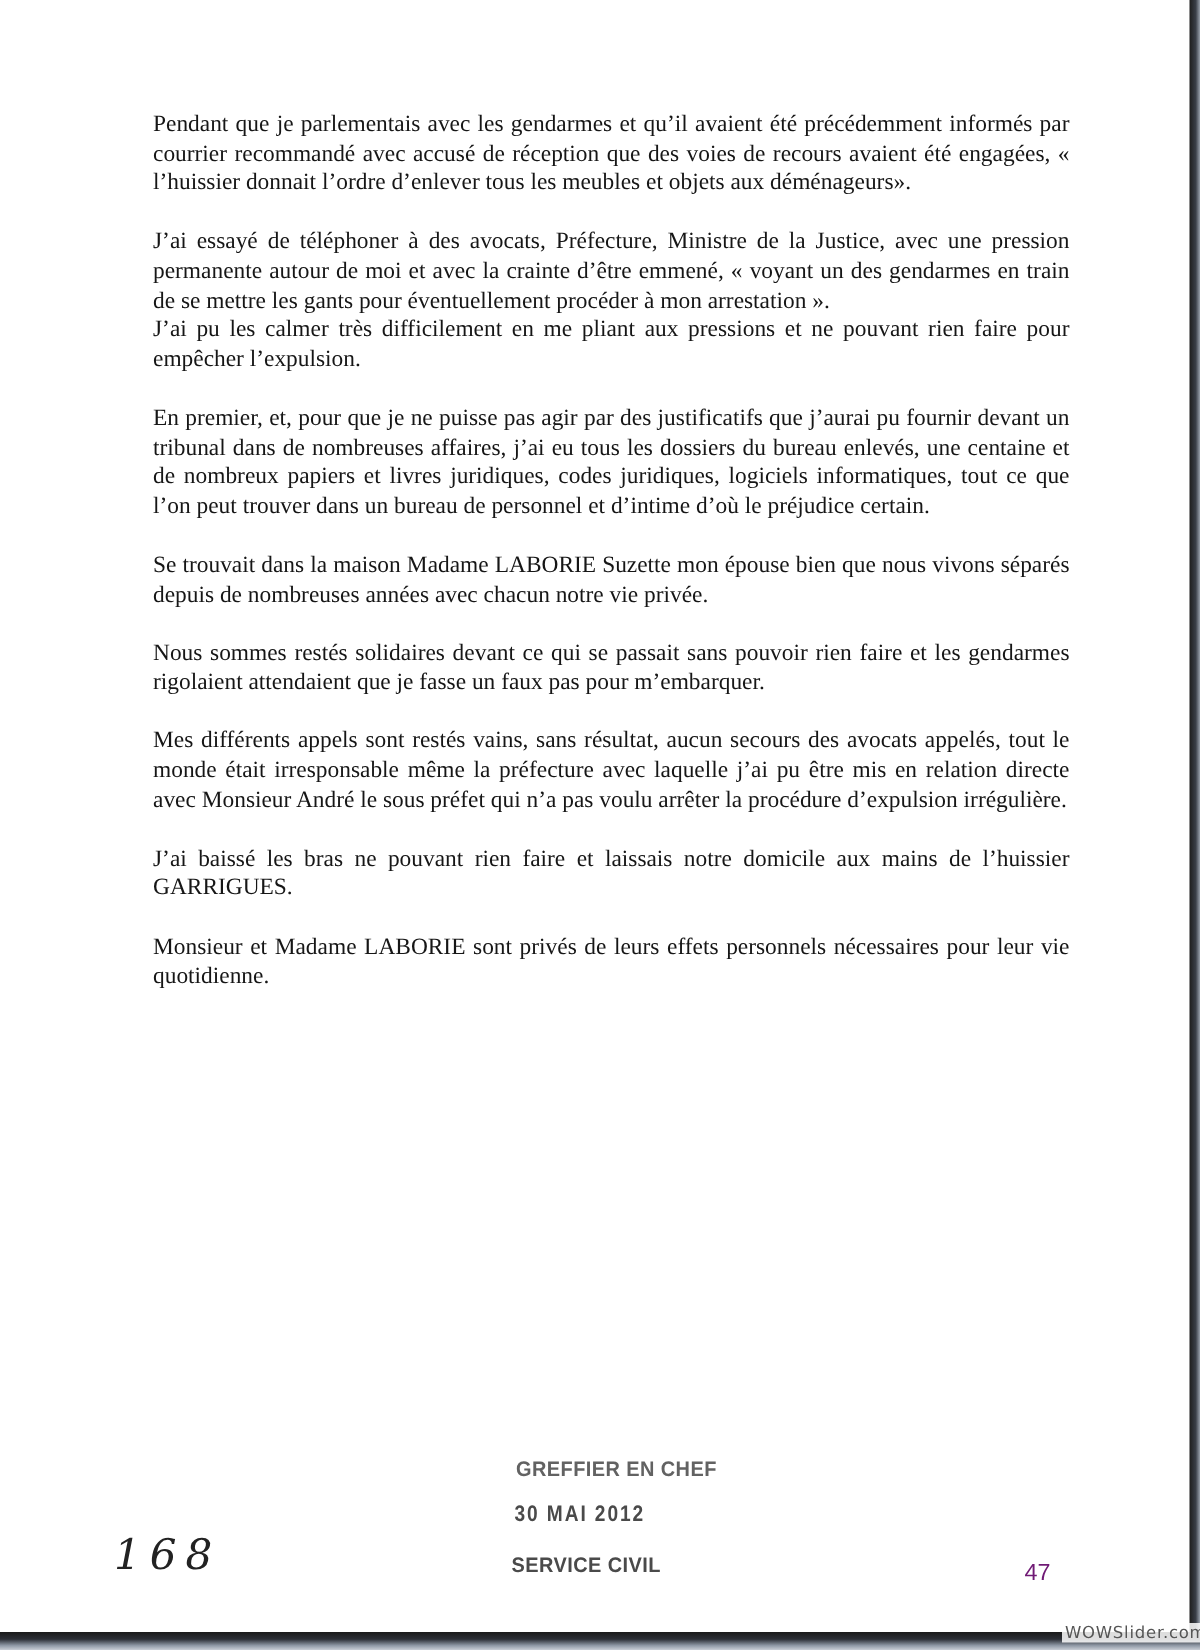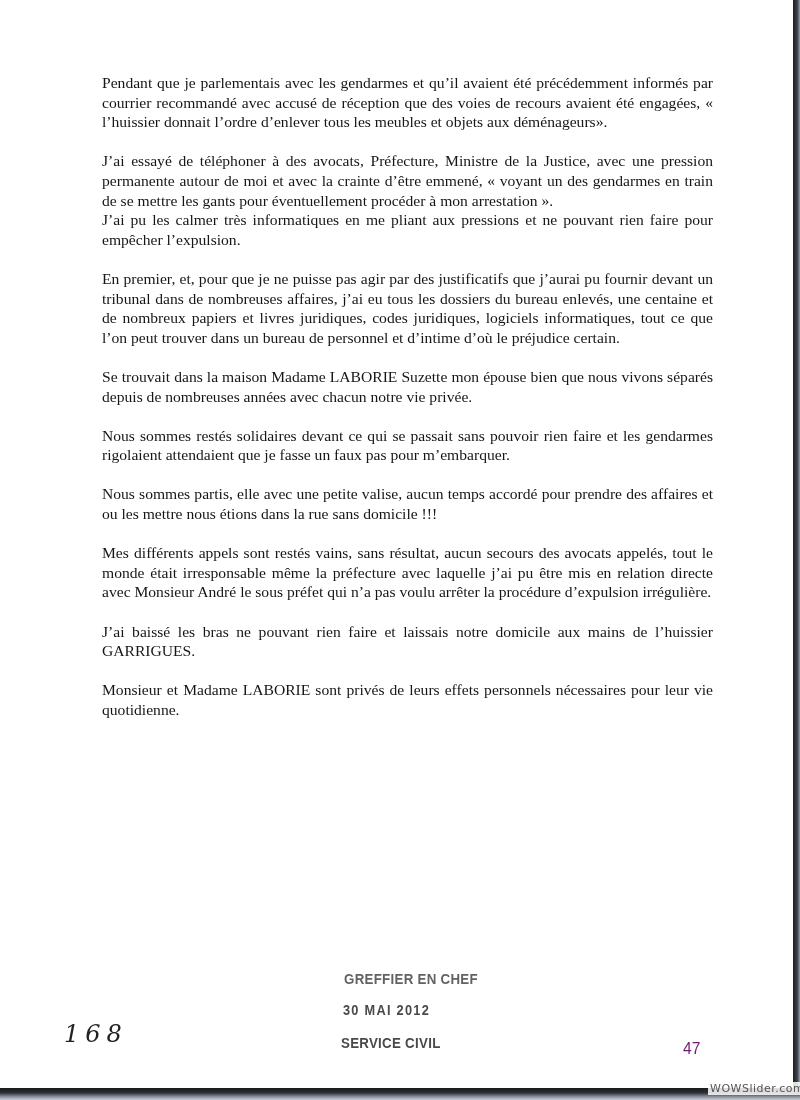--- a/index.html
+++ b/index.html
@@ -29,46 +29,45 @@
   .body-text p { margin: 0 0 19.6px 0; }
   .body-text p.tight { margin-bottom: 0; }
   .stamp {
     position: absolute; font-family: "Liberation Sans", "DejaVu Sans", sans-serif;
     font-weight: bold; color: #4a4a4a; letter-spacing: 0.3px;
   }
   .stamp-title { left: 344px; top: 971px; font-size: 14px; color: rgba(70,70,70,0.85); transform: scaleX(0.95); transform-origin: left; }
   .stamp-date { left: 343px; top: 1001px; font-size: 15px; letter-spacing: 1.5px; transform: scaleX(0.85); transform-origin: left; }
   .stamp-service { left: 341px; top: 1035px; font-size: 14px; transform: scaleX(0.95); transform-origin: left; }
   .handwritten {
-    position: absolute; left: 64px; top: 1020px; font-size: 24px;
+    position: absolute; left: 76px; top: 1020px; font-size: 28px;
     font-family: "DejaVu Serif", serif; font-style: italic; color: #222;
     letter-spacing: 6px;
   }
   .page-number {
     position: absolute; left: 683px; top: 1040px; font-size: 15.6px; color: #701a75;
     font-family: "Liberation Sans", sans-serif;
   }
   .watermark {
     position: absolute; left: 708px; top: 1082px; font-size: 11px;
     font-family: "DejaVu Sans", sans-serif; color: #555;
     background: rgba(255,255,255,0.85); padding: 0 2px; letter-spacing: 0.5px;
   }
 </style>
 </head>
 <body>
 
 <div class="page">
   <div class="body-text">
     <p>Pendant que je parlementais avec les gendarmes et qu’il avaient été précédemment informés par courrier recommandé avec accusé de réception  que des voies de recours avaient été engagées, « l’huissier donnait l’ordre d’enlever tous les meubles   et objets   aux déménageurs».</p>
     <p class="tight">J’ai essayé de téléphoner à des avocats, Préfecture, Ministre de la Justice, avec une pression permanente autour de moi et avec la crainte d’être emmené, « voyant un des gendarmes en train de se mettre les gants pour éventuellement procéder à mon arrestation ».</p>
-    <p>J’ai pu les calmer très informatiques en me pliant aux pressions et ne pouvant rien faire pour empêcher l’expulsion.</p>
+    <p>J’ai pu les calmer très difficilement en me pliant aux pressions et ne pouvant rien faire pour empêcher l’expulsion.</p>
     <p>En premier, et, pour que je ne puisse pas agir par des justificatifs que j’aurai pu fournir devant un tribunal dans de nombreuses affaires, j’ai eu tous les dossiers du bureau enlevés, une centaine et de nombreux papiers et livres juridiques, codes juridiques, logiciels informatiques, tout ce que l’on peut trouver dans un bureau de personnel et d’intime d’où le préjudice certain.</p>
     <p>Se trouvait dans la maison Madame LABORIE Suzette mon épouse bien que nous vivons séparés depuis de nombreuses  années avec chacun notre vie privée.</p>
     <p>Nous sommes restés solidaires devant ce qui se passait sans pouvoir rien faire et les gendarmes rigolaient attendaient que je fasse un faux pas pour m’embarquer.</p>
-    <p>Nous sommes partis, elle avec une petite valise, aucun temps accordé pour prendre des affaires et ou les mettre nous étions dans la rue sans domicile !!!</p>
     <p>Mes différents appels sont restés vains, sans résultat, aucun secours des avocats appelés, tout le monde était irresponsable même la préfecture avec laquelle j’ai pu être mis en relation directe avec Monsieur André le sous préfet qui n’a pas voulu arrêter la procédure d’expulsion irrégulière.</p>
     <p>J’ai baissé les bras ne pouvant rien faire et laissais notre domicile  aux mains de l’huissier GARRIGUES.</p>
     <p>Monsieur et Madame LABORIE sont privés de leurs effets personnels nécessaires pour leur vie quotidienne.</p>
   </div>
 
   <div class="stamp stamp-title">GREFFIER EN CHEF</div>
   <div class="stamp stamp-date">30 MAI 2012</div>
   <div class="stamp stamp-service">SERVICE CIVIL</div>
 
   <div class="handwritten">168</div>

